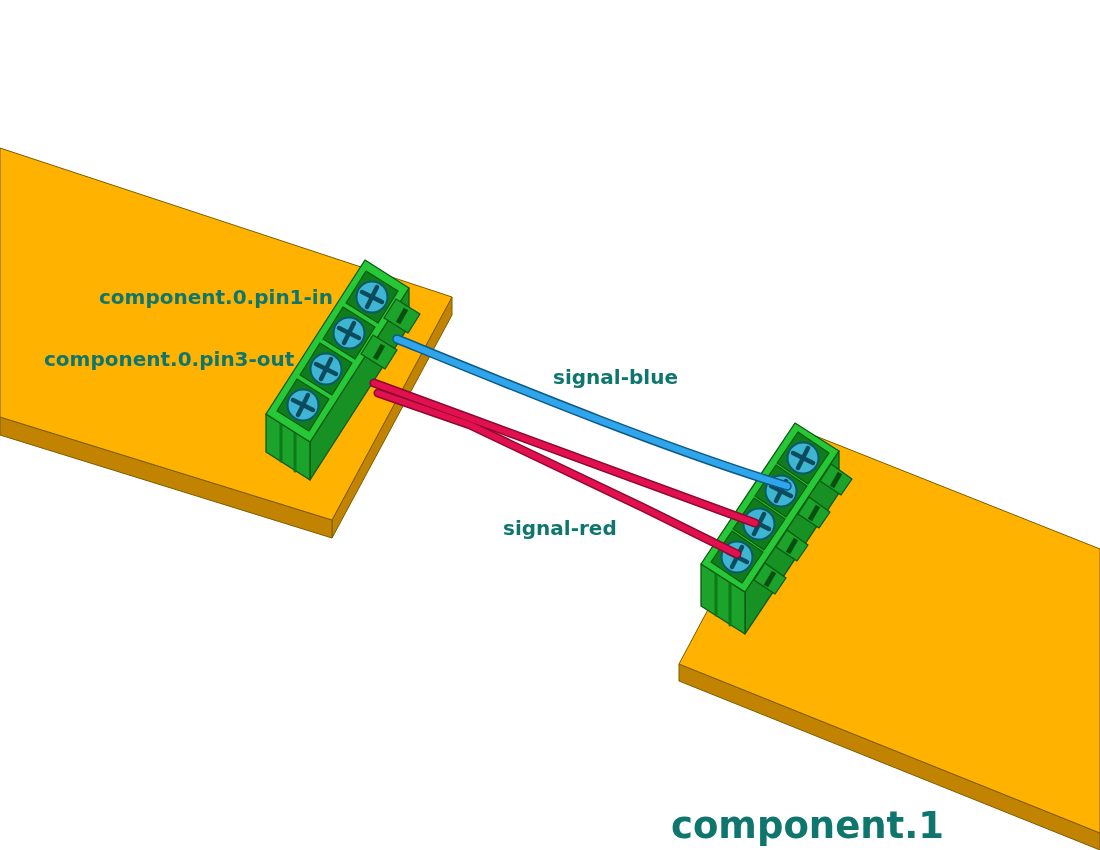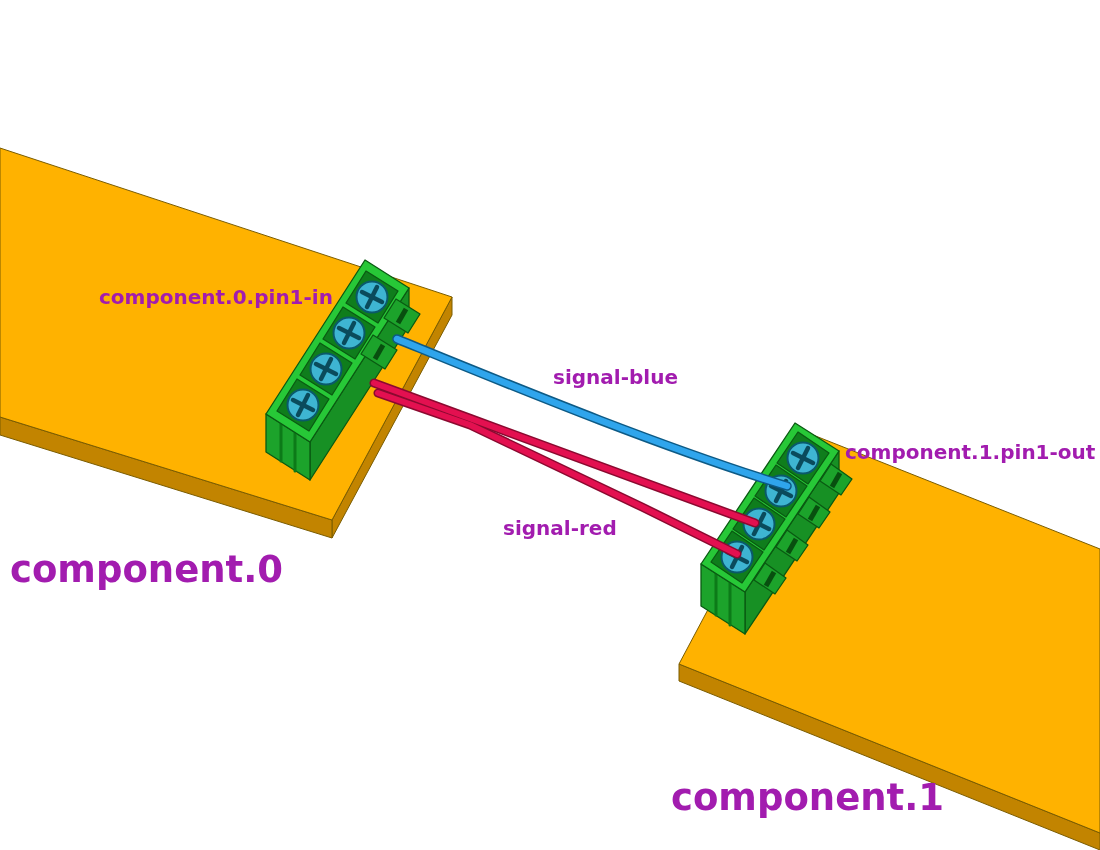--- a/index.html
+++ b/index.html
@@ -1,19 +1,19 @@
 <!DOCTYPE html>
 <html><head>
 <meta charset="utf-8">
 <style>
   html,body{margin:0;padding:0;background:#fff;}
   #stage{position:relative;width:1100px;height:850px;overflow:hidden;background:#fff;
          font-family:"DejaVu Sans","Liberation Sans",sans-serif;}
   #scene{position:absolute;left:0;top:0;}
-  .lbl{position:absolute;font-weight:bold;font-size:20px;line-height:1.15;color:#a21caf;white-space:nowrap;}
+  .lbl{position:absolute;font-weight:bold;font-size:20px;line-height:1.15;color:#0f766e;white-space:nowrap;}
   .lbl.big{font-size:37px;}
   .bpoly{stroke:#7a5c00;stroke-width:1;stroke-linejoin:round;}
   .cpoly{stroke:#0a5a12;stroke-width:1.3;stroke-linejoin:round;}
   .screwhead{stroke:#0a5a6a;stroke-width:2;}
   .slot{stroke-width:4.5;stroke-linecap:round;fill:none;}
   .wire{fill:none;stroke-linecap:round;stroke-linejoin:round;}
   .wirecore{fill:none;stroke-linecap:round;stroke-linejoin:round;}
   .divline{stroke:#0c7a18;stroke-width:3;stroke-linecap:round;}
   .lugslot{stroke:#084f0f;stroke-width:5;stroke-linecap:butt;}
 </style>
@@ -114,18 +114,17 @@
 
     <g>
       <path class="wire" stroke-width="9" d="M374,383 L472,419 L755,523" stroke="#8A0A30"></path>
       <path class="wire" stroke-width="9" d="M378,393 L470,425 L642,507 L737,554" stroke="#8A0A30"></path>
       <path class="wirecore" stroke-width="6" d="M374,383 L472,419 L755,523" stroke="#E31050"></path>
       <path class="wirecore" stroke-width="6" d="M378,393 L470,425 L642,507 L737,554" stroke="#E31050"></path>
     </g>
   </svg>
 
   <div class="lbl" style="left:99px;top:286px">component.0.pin1-in</div>
+  <div class="lbl" style="left:44px;top:348px">component.0.pin3-out</div>
   <div class="lbl" style="left:553px;top:366px">signal-blue</div>
   <div class="lbl" style="left:503px;top:517px">signal-red</div>
-  <div class="lbl" style="left:845px;top:441px">component.1.pin1-out</div>
-  <div class="lbl big" style="left:10px;top:549px">component.0</div>
-  <div class="lbl big" style="left:671px;top:777px">component.1</div>
+  <div class="lbl big" style="left:671px;top:805px">component.1</div>
 </div>
 
 </body></html>

